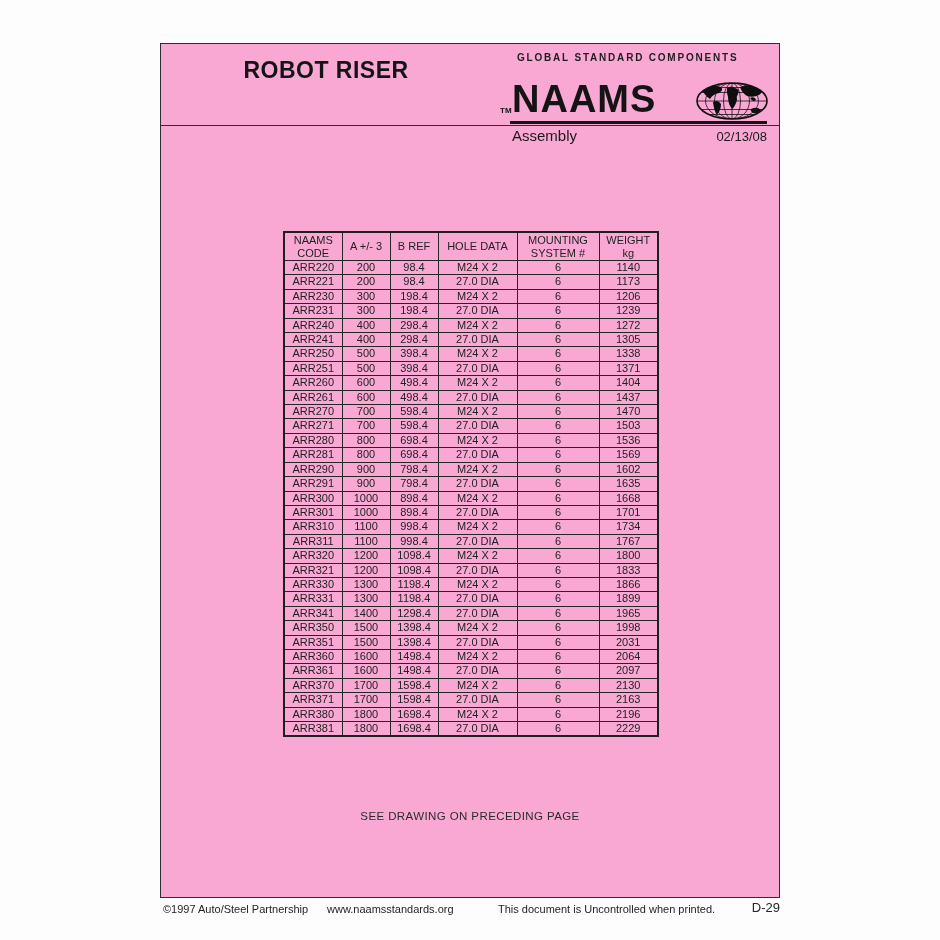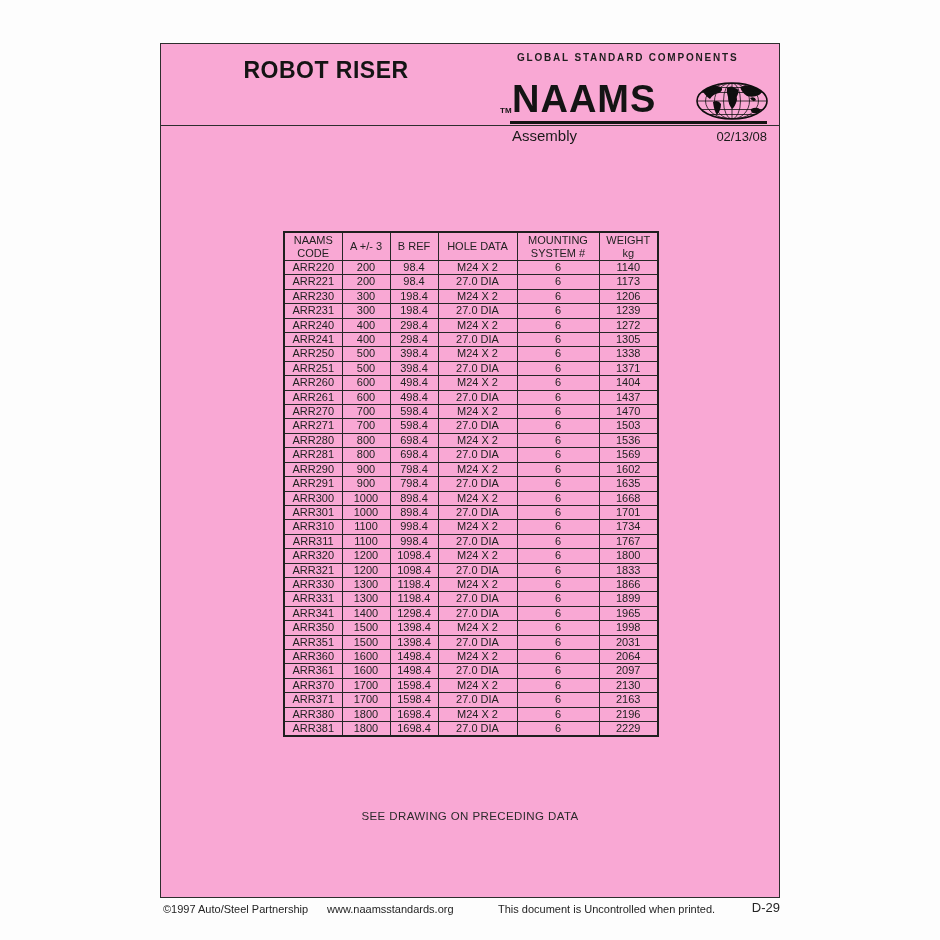--- a/index.html
+++ b/index.html
@@ -423,21 +423,21 @@
           <td>ARR381</td>
           <td>1800</td>
           <td>1698.4</td>
           <td>27.0 DIA</td>
           <td>6</td>
           <td>2229</td>
         </tr>
       </tbody>
   </table>
 
-  <div class="note">SEE DRAWING ON PRECEDING DATA</div>
+  <div class="note">SEE DRAWING ON PRECEDING PAGE</div>
 
 </div>
 
 <div class="footer">
   <span class="f-copyright">©1997 Auto/Steel Partnership</span>
   <span class="f-website">www.naamsstandards.org</span>
   <span class="f-disclaimer">This document is Uncontrolled when printed.</span>
   <span class="f-pagenum">D-29</span>
 </div>
 

